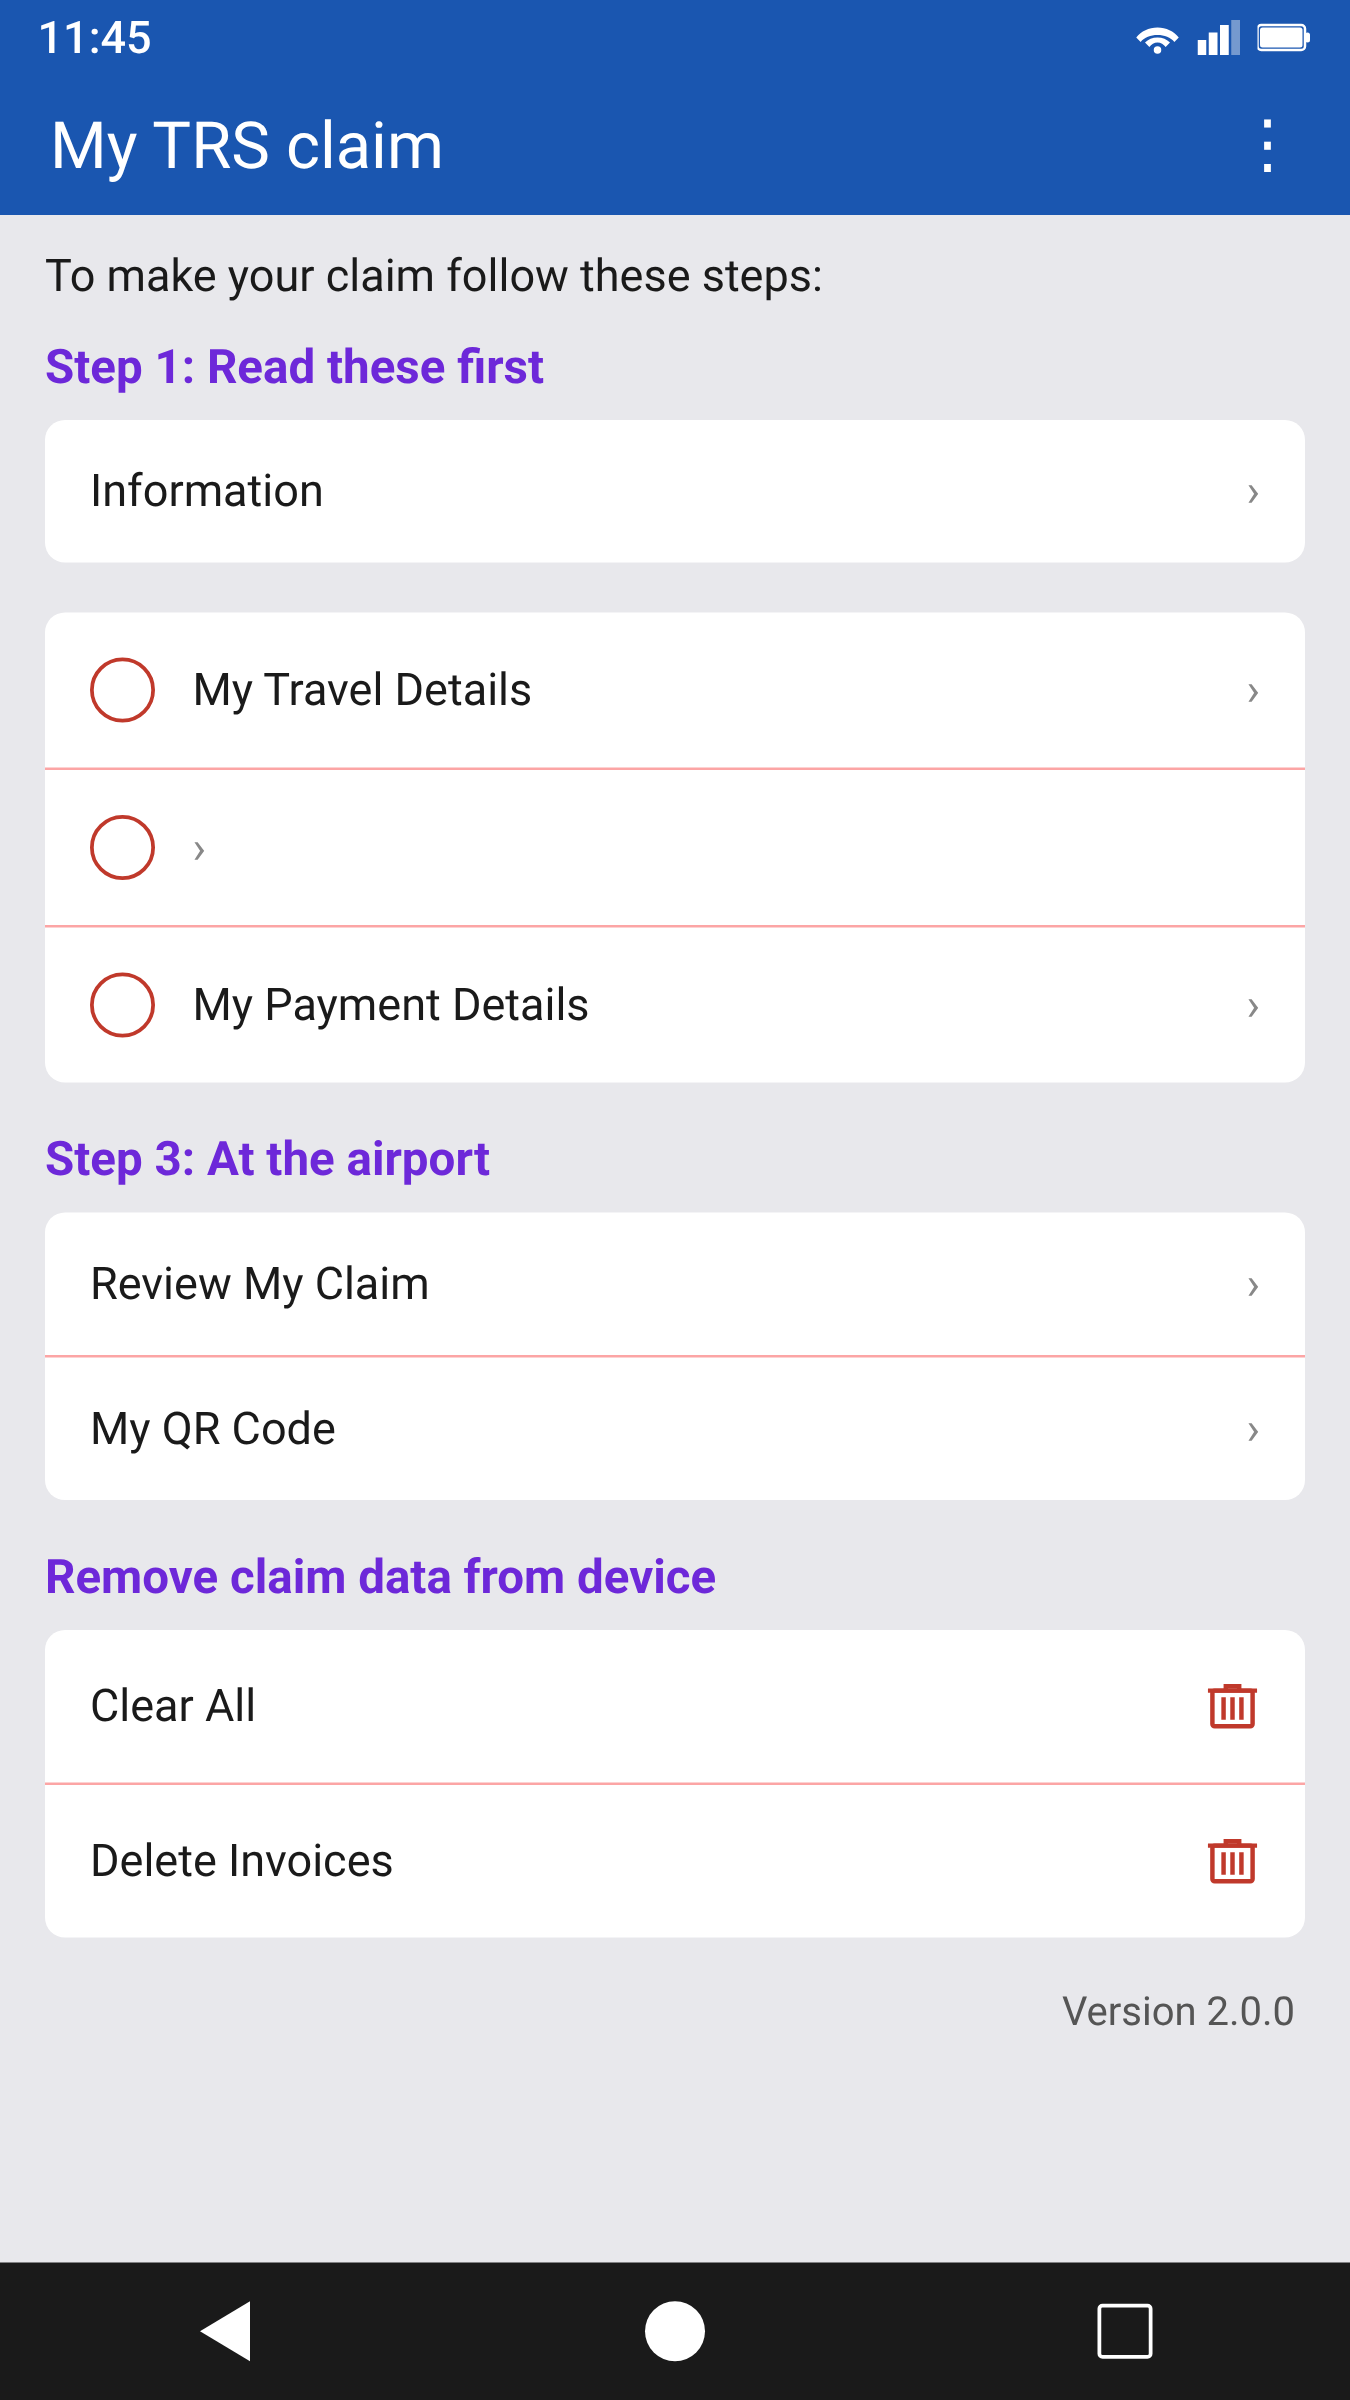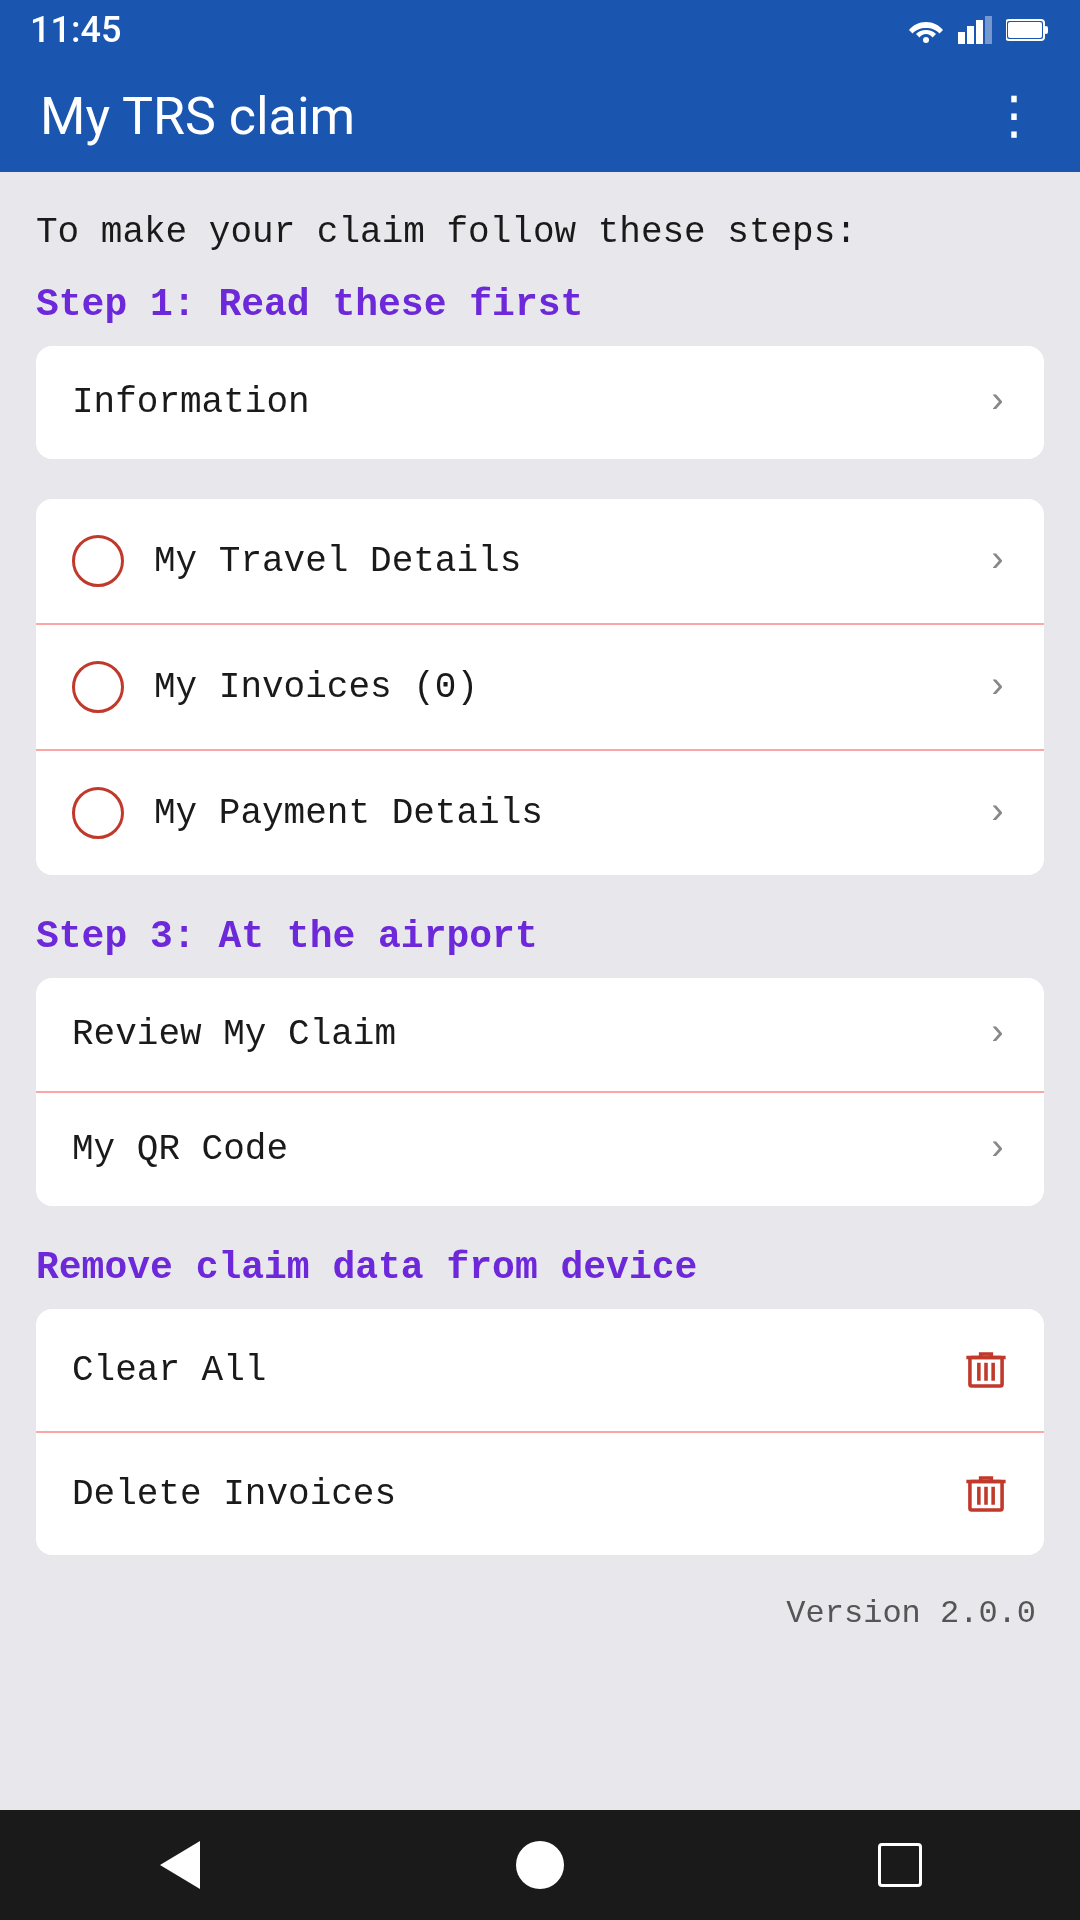--- a/index.html
+++ b/index.html
@@ -60,23 +60,22 @@
     .menu-dots {
       color: white;
       font-size: 52px;
       cursor: pointer;
       line-height: 1;
     }
 
     
     .main-content {
       flex: 1;
-      padding: 40px 36px;
+      padding: 28px 36px;
       overflow-y: auto;
-      font-family: Liberation Mono, monospace;
     }
 
     .intro-text {
       font-size: 36px;
       font-weight: 400;
       color: #1a1a1a;
       margin-bottom: 30px;
     }
 
     
@@ -246,21 +245,20 @@
     <div class="card">
       <div class="card-item">
         <div class="radio-circle"></div>
         <span class="card-item-text">My Travel Details</span>
         <div class="card-item-icon">
           <span class="chevron">›</span>
         </div>
       </div>
       <div class="card-item">
         <div class="radio-circle"></div>
-        <span class="card-item-text">My Invoices (0)</span>
         <div class="card-item-icon">
           <span class="chevron">›</span>
         </div>
       </div>
       <div class="card-item">
         <div class="radio-circle"></div>
         <span class="card-item-text">My Payment Details</span>
         <div class="card-item-icon">
           <span class="chevron">›</span>
         </div>

